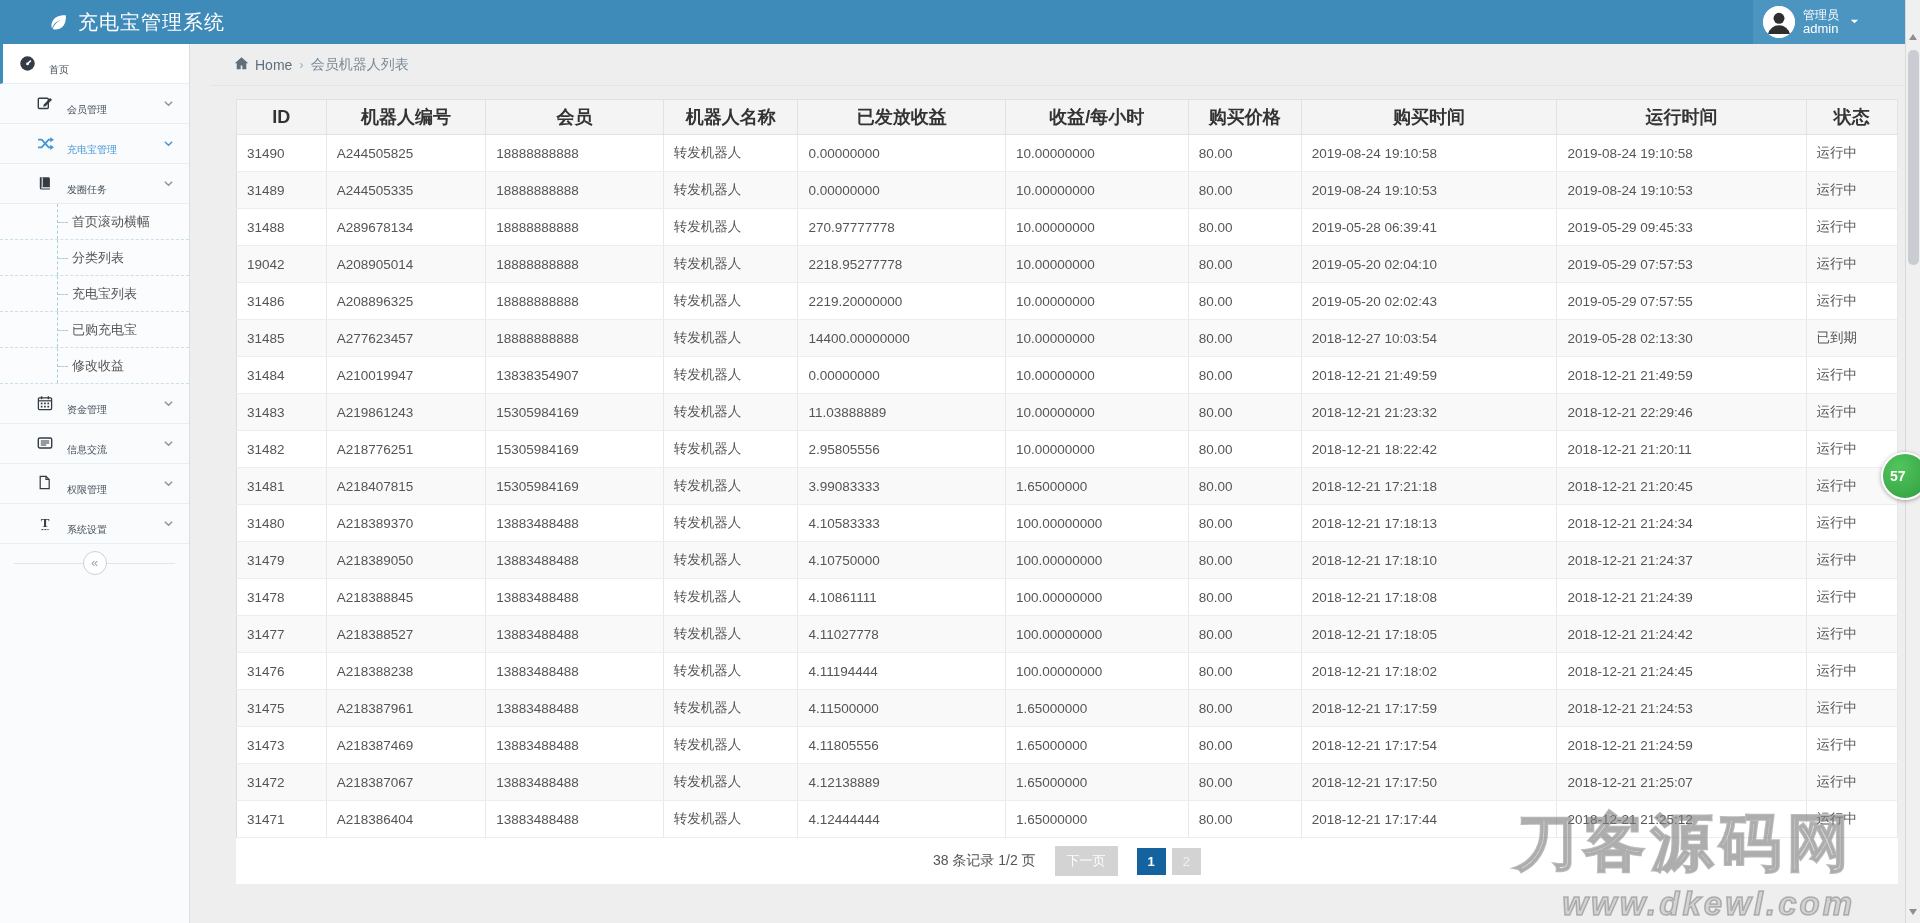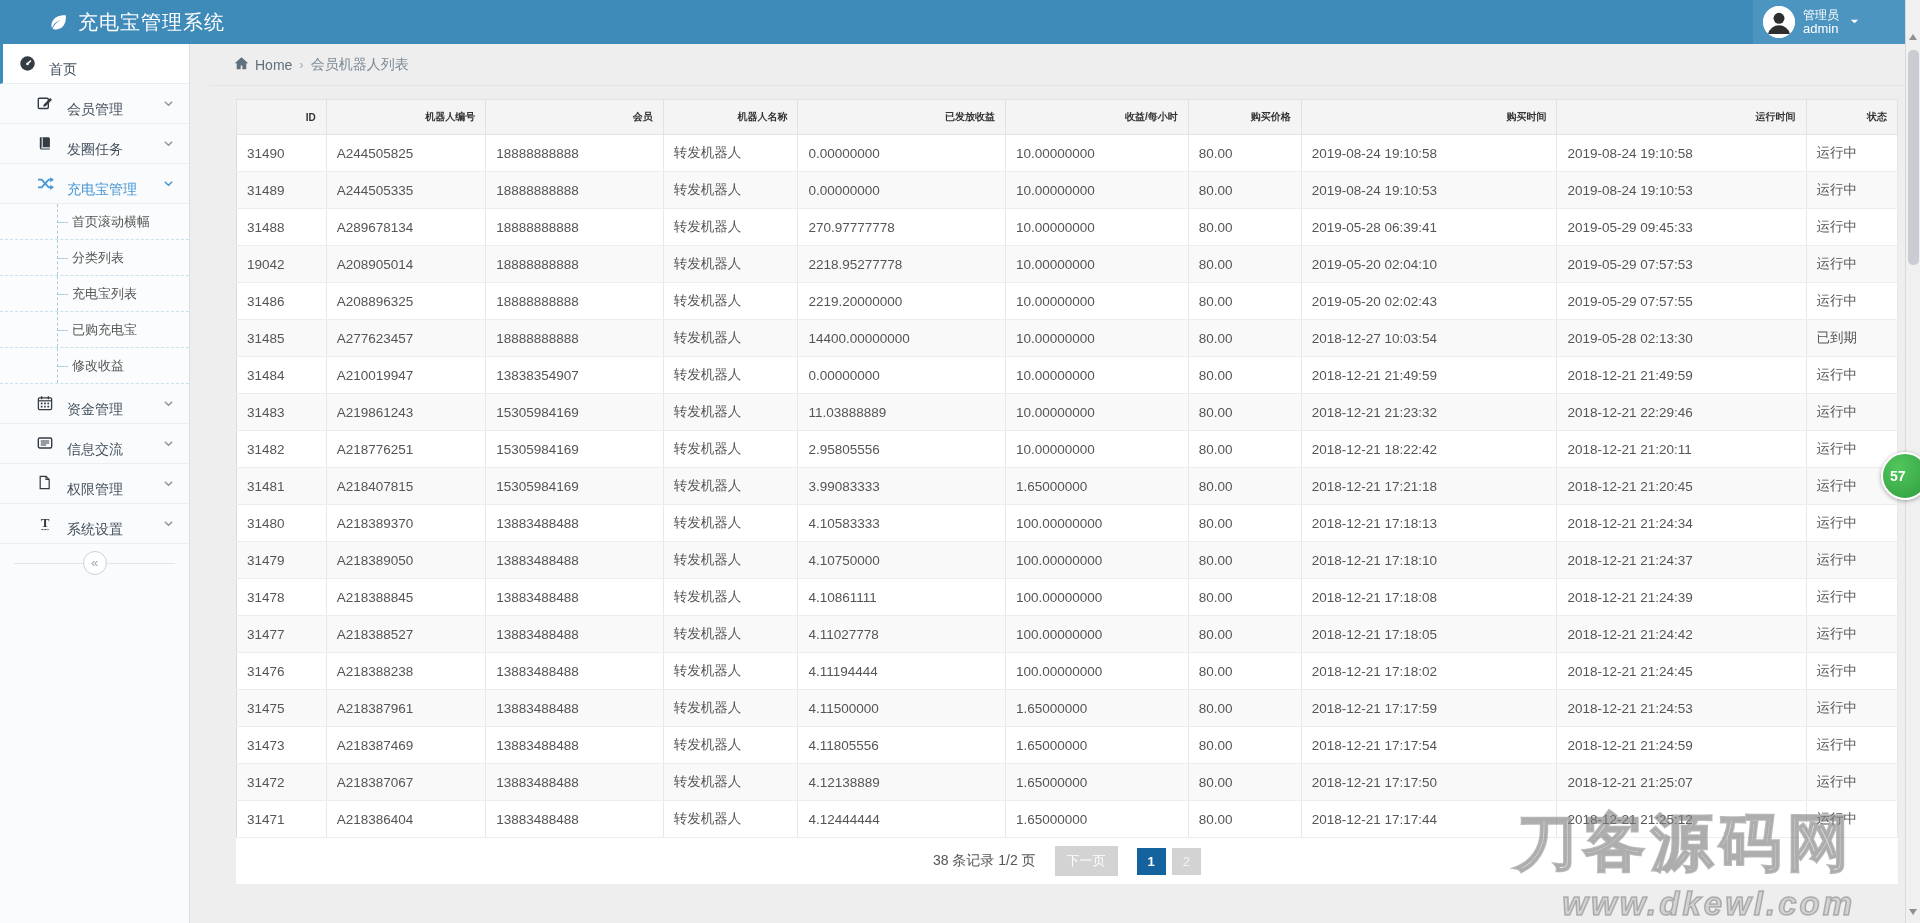--- a/index.html
+++ b/index.html
@@ -28,21 +28,21 @@
   .sb-arrow.down { bottom:8px; border-top:6px solid #8f8f8f; }
   .sb-thumb { position:absolute; left:2px; width:11px; top:50px; height:215px;
     background:#c9cdd1; border-radius:5px; }
 
   
   .sidebar { position:absolute; top:44px; left:0; bottom:0; width:190px;
     background:#fafbfc; border-right:1px solid #d8dee3; z-index:10; }
   .menu-item { position:relative; height:40px; display:flex; align-items:center;
     padding-left:37px; border-bottom:1px solid #e7eff4; cursor:pointer; color:#44515c; }
   .menu-item .mi-icon { width:18px; height:18px; margin-right:12px; color:#333c44; display:inline-flex; }
-  .menu-item .mi-label { font-size:14px;margin-top:13px; }
+  .menu-item .mi-label { font-size:10px;margin-top:13px; }
   .menu-item .mi-chevron { position:absolute; right:15px; color:#8a97a0; display:inline-flex; }
   .menu-item.active { border-left:3px solid #3c8dbc; padding-left:16px; background:#fff; }
   .menu-item.highlight, .menu-item.highlight .mi-icon, .menu-item.highlight .mi-chevron { color:#4596d5; }
   .submenu { background:#fbfcfd; }
   .submenu-item { position:relative; height:36px; display:flex; align-items:center;
     padding-left:72px; border-bottom:1px dashed #ccdfec; font-size:13px; color:#555; cursor:pointer; }
   .submenu-item::before { content:""; position:absolute; left:57px; top:0; bottom:0;
     border-left:1px dashed #aecbde; }
   .submenu-item::after { content:""; position:absolute; left:58px; top:50%; width:10px;
     border-top:1px dashed #aecbde; }
@@ -59,21 +59,21 @@
   .breadcrumb { height:42px; display:flex; align-items:center; gap:7px; padding-left:24px;
     color:#5f6f7c; font-size:14px; border-bottom:1px solid #e4e4e4; }
   .breadcrumb .bc-home { display:flex; align-items:center; gap:6px; cursor:pointer; color:#5f6f7c; }
   .bc-sep { color:#9fb0bb; font-size:13px; }
   .bc-current { color:#7b8a95; }
 
   .panel { margin:13px 7px 0 26px; background:#fff; }
 
   table.robot-table { width:100%; border-collapse:collapse; table-layout:fixed;
     border:1px solid #dcdcdc; }
-  .robot-table th { background:#f4f4f4; text-align:right; font-size:10px; font-weight:bold;
+  .robot-table th { background:#f4f4f4; text-align:center; font-size:18px; font-weight:bold;
     color:#333; height:35px; padding:0 10px; border:1px solid #e2e2e2;
     overflow:hidden; white-space:nowrap; }
   .robot-table td { height:37px; padding:0 10px; font-size:13.5px; color:#555;
     border-right:1px solid #e8e8e8; border-bottom:1px solid #ededed;
     overflow:hidden; white-space:nowrap; }
   .robot-table tbody tr:nth-child(even) td { background:#f9f9f9; }
 
   .pagination { height:46px; display:flex; align-items:center; justify-content:center;
     gap:19px; background:#fff; font-size:14px; color:#555; }
   .pg-next { background:#d3d3d3; color:#fdfdfd; padding:6px 12px; font-size:13px; cursor:pointer; }
@@ -145,45 +145,45 @@
             <path d="M6.8 9.4 13.2 3l1.8 1.8-6.4 6.4-2.4.6z" fill="currentColor"></path>
           </svg>
         </span>
         <span class="mi-label">会员管理</span>
         <span class="mi-chevron">
           <svg viewBox="0 0 12 12" width="11" height="11">
             <path d="M2 4l4 4 4-4" fill="none" stroke="currentColor" stroke-width="1.6"></path>
           </svg>
         </span>
       </div>
-      <div class="menu-item">
-        <span class="mi-icon">
-          <svg viewBox="0 0 16 16" width="16" height="16">
-            <path fill="currentColor" d="M3 2.2h8.3c.9 0 1.6.7 1.6 1.6v8.4H4.6a.6.6 0 0 0 0 1.2h8.3v1.2H4.6A1.8 1.8 0 0 1 2.8 13V3.8c0-.9.1-1.6.2-1.6z"></path>
-            <line x1="5.2" y1="2.4" x2="5.2" y2="12" stroke="#fff" stroke-width="1"></line>
-          </svg>
-        </span>
-        <span class="mi-label">发圈任务</span>
-        <span class="mi-chevron">
-          <svg viewBox="0 0 12 12" width="11" height="11">
-            <path d="M2 4l4 4 4-4" fill="none" stroke="currentColor" stroke-width="1.6"></path>
-          </svg>
-        </span>
-      </div>
       <div class="menu-item highlight">
         <span class="mi-icon">
           <svg viewBox="0 0 16 16" width="17" height="17">
             <g stroke="currentColor" stroke-width="1.7" fill="none">
               <path d="M1 4.4h3.4L11 11.6h2"></path>
               <path d="M1 11.6h3.4L11 4.4h2"></path>
             </g>
             <path fill="currentColor" d="M12.4 2l3.6 2.4-3.6 2.4zM12.4 9.2l3.6 2.4-3.6 2.4z"></path>
           </svg>
         </span>
         <span class="mi-label">充电宝管理</span>
+        <span class="mi-chevron">
+          <svg viewBox="0 0 12 12" width="11" height="11">
+            <path d="M2 4l4 4 4-4" fill="none" stroke="currentColor" stroke-width="1.6"></path>
+          </svg>
+        </span>
+      </div>
+      <div class="menu-item">
+        <span class="mi-icon">
+          <svg viewBox="0 0 16 16" width="16" height="16">
+            <path fill="currentColor" d="M3 2.2h8.3c.9 0 1.6.7 1.6 1.6v8.4H4.6a.6.6 0 0 0 0 1.2h8.3v1.2H4.6A1.8 1.8 0 0 1 2.8 13V3.8c0-.9.1-1.6.2-1.6z"></path>
+            <line x1="5.2" y1="2.4" x2="5.2" y2="12" stroke="#fff" stroke-width="1"></line>
+          </svg>
+        </span>
+        <span class="mi-label">发圈任务</span>
         <span class="mi-chevron">
           <svg viewBox="0 0 12 12" width="11" height="11">
             <path d="M2 4l4 4 4-4" fill="none" stroke="currentColor" stroke-width="1.6"></path>
           </svg>
         </span>
       </div>
       <div class="submenu">
         <div class="submenu-item">
           <span>首页滚动横幅</span>
         </div>

